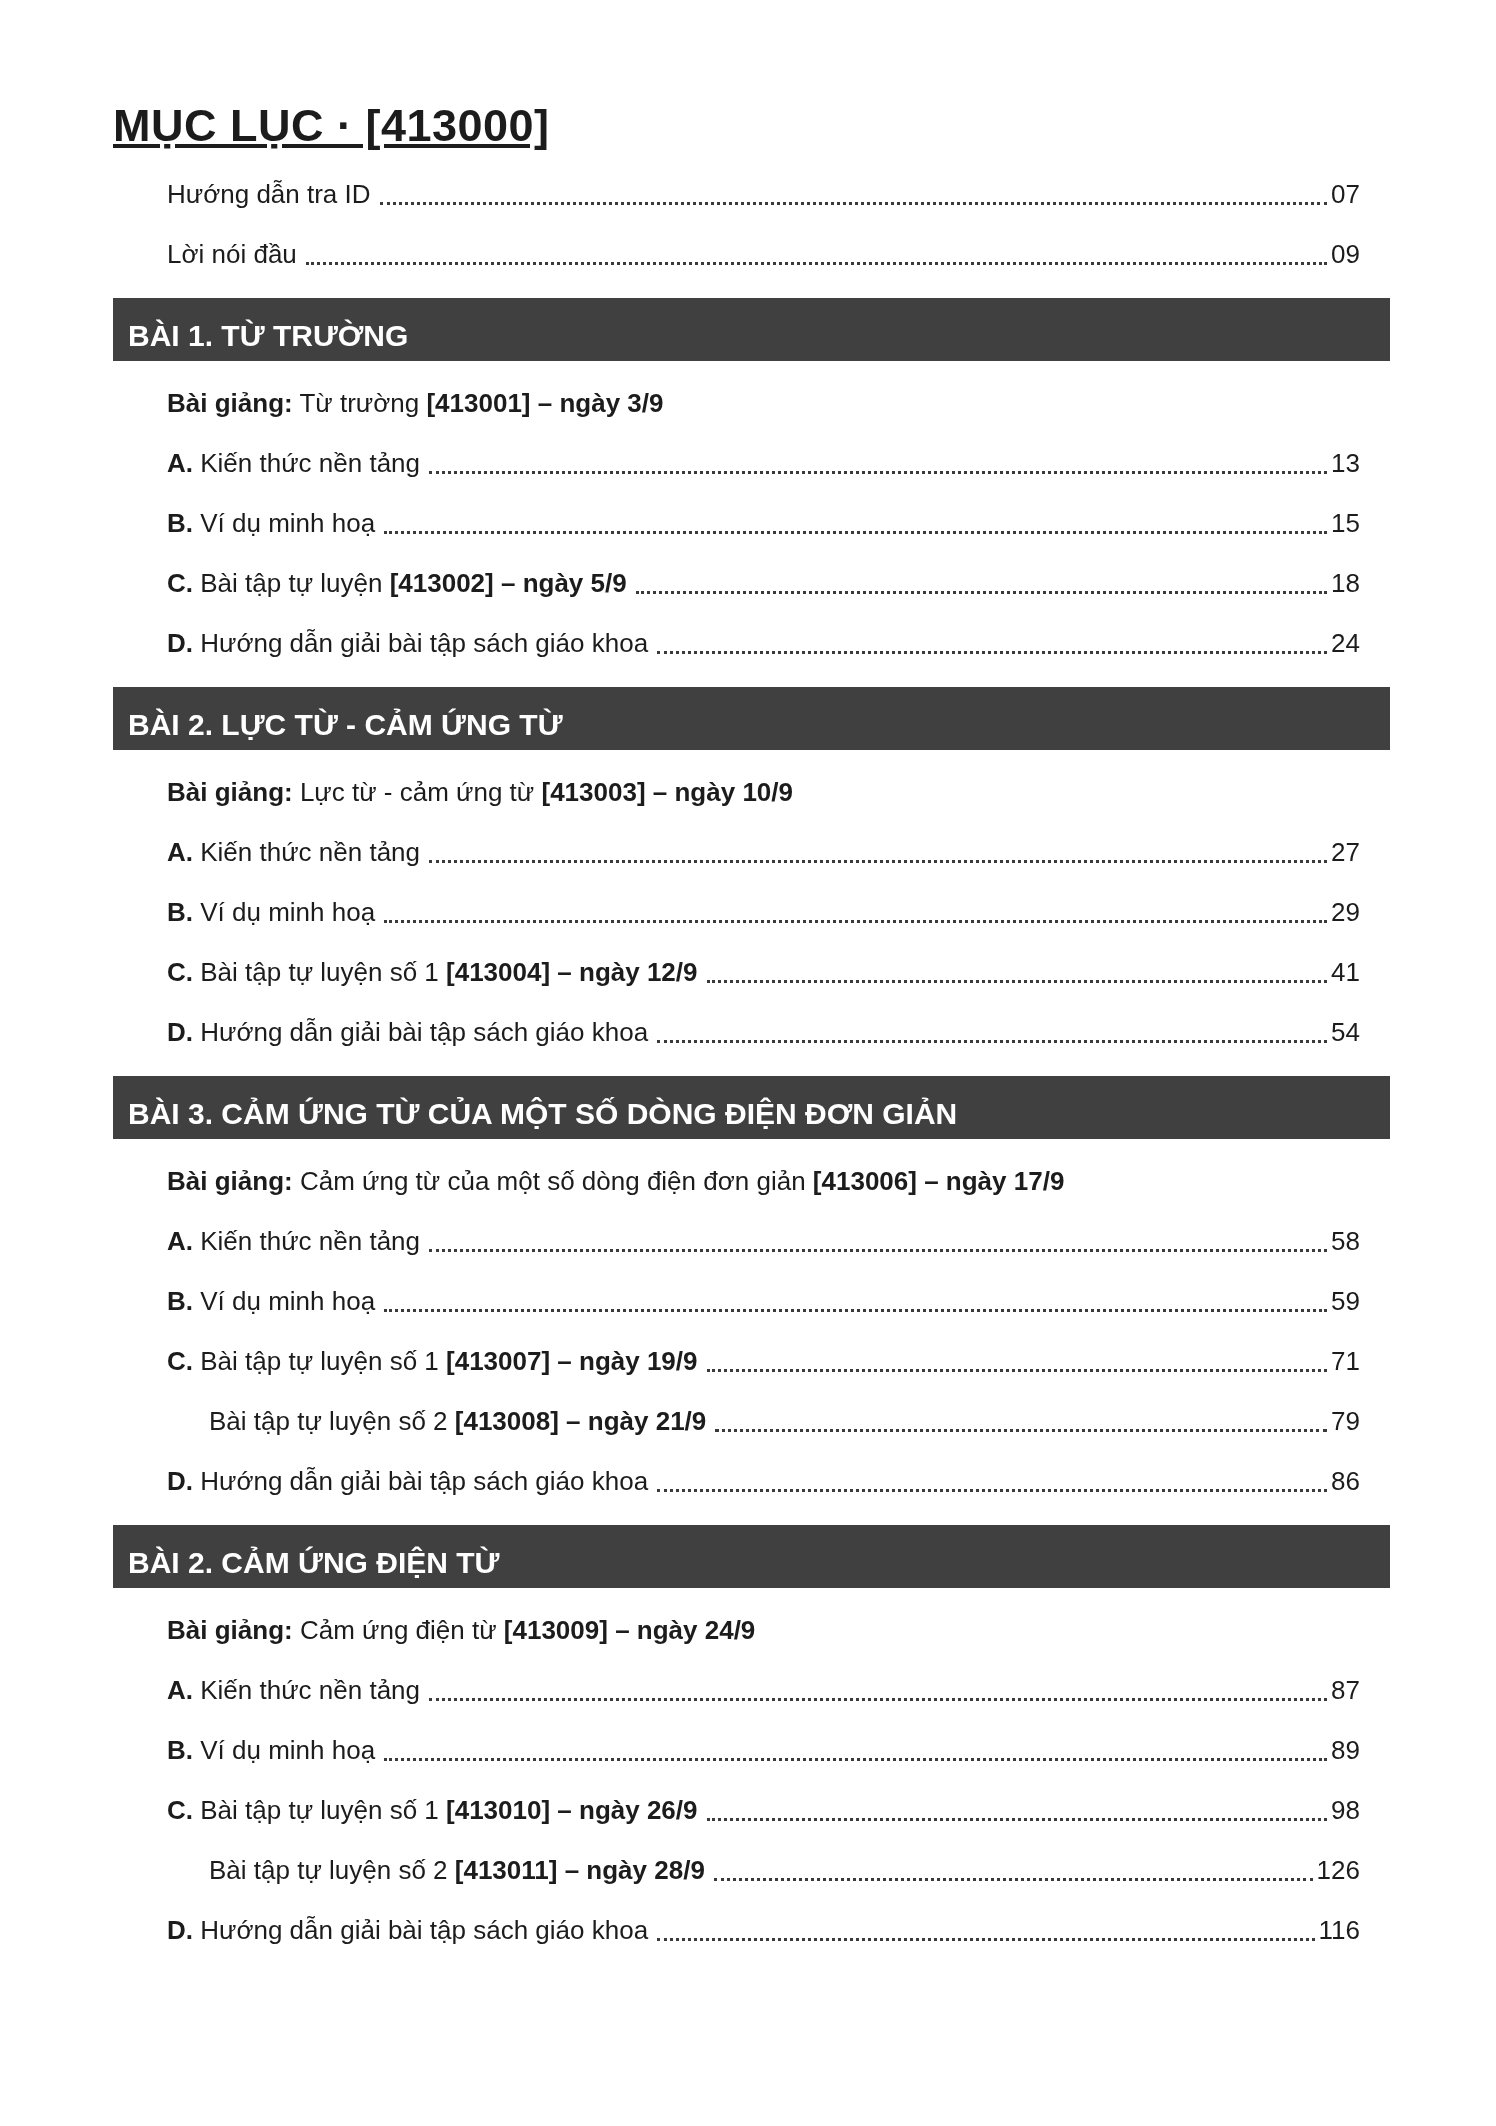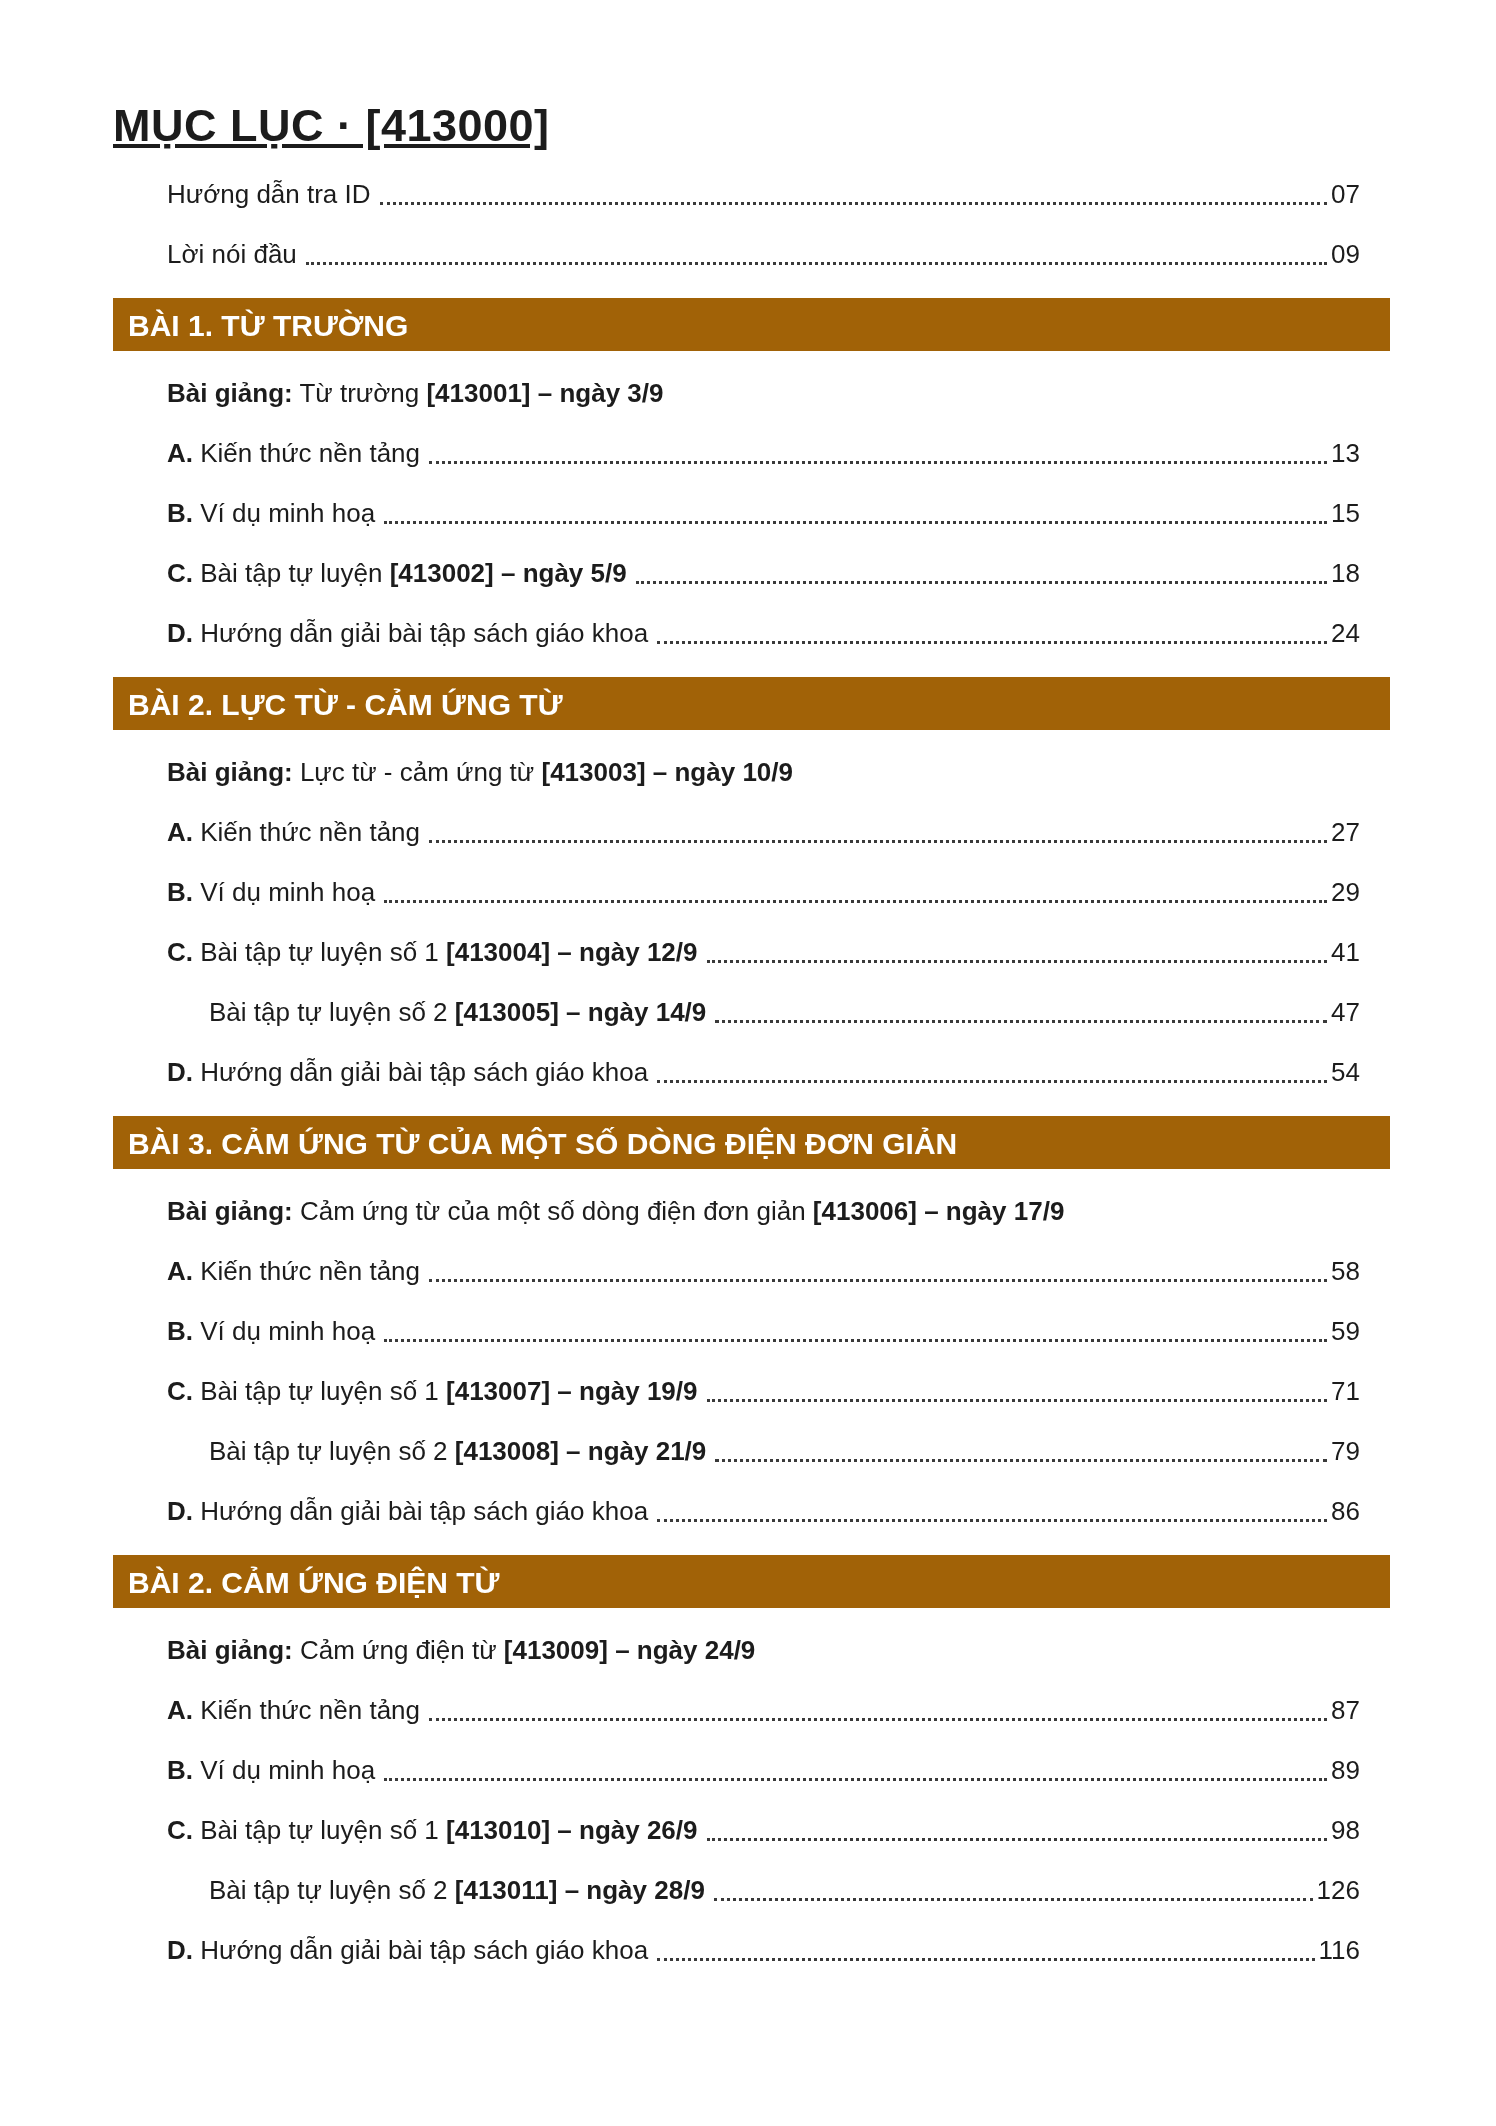--- a/index.html
+++ b/index.html
@@ -45,26 +45,26 @@
   .row.lecture { padding-right: 0; }
 
   .chapter {
     margin-top: 28px;
     font-size: 37px;
     font-weight: 700;
   }
 
   .bar {
     margin-top: 26px;
-    background: #a16207;
+    background: #404040;
     color: #ffffff;
     font-weight: 700;
     font-size: 30px;
     line-height: 35px;
-    padding: 10px 15px 8px;
+    padding: 20px 15px 8px;
   }
 </style>
 </head>
 <body>
 
 <div class="page">
 
   <div class="title">MỤC LỤC · [413000]</div>
 
   <div class="front">
@@ -117,25 +117,20 @@
   </div>
   <div class="row">
     <span class="label"><span class="b letter">B.</span> <span>Ví dụ minh hoạ</span> </span>
     <span class="leader"></span>
     <span class="pg">29</span>
   </div>
   <div class="row">
     <span class="label"><span class="b letter">C.</span> <span>Bài tập tự luyện số 1</span> <span class="b meta">[413004] – ngày 12/9</span></span>
     <span class="leader"></span>
     <span class="pg">41</span>
-  </div>
-  <div class="row cont">
-    <span class="label"> <span>Bài tập tự luyện số 2</span> <span class="b meta">[413005] – ngày 14/9</span></span>
-    <span class="leader"></span>
-    <span class="pg">47</span>
   </div>
   <div class="row">
     <span class="label"><span class="b letter">D.</span> <span>Hướng dẫn giải bài tập sách giáo khoa</span> </span>
     <span class="leader"></span>
     <span class="pg">54</span>
   </div>
 
   <div class="bar">BÀI 3. CẢM ỨNG TỪ CỦA MỘT SỐ DÒNG ĐIỆN ĐƠN GIẢN</div>
   <div class="row lecture">
     <span class="label"><span class="b">Bài giảng:</span> <span>Cảm ứng từ của một số dòng điện đơn giản</span> <span class="b meta">[413006] – ngày 17/9</span></span>

